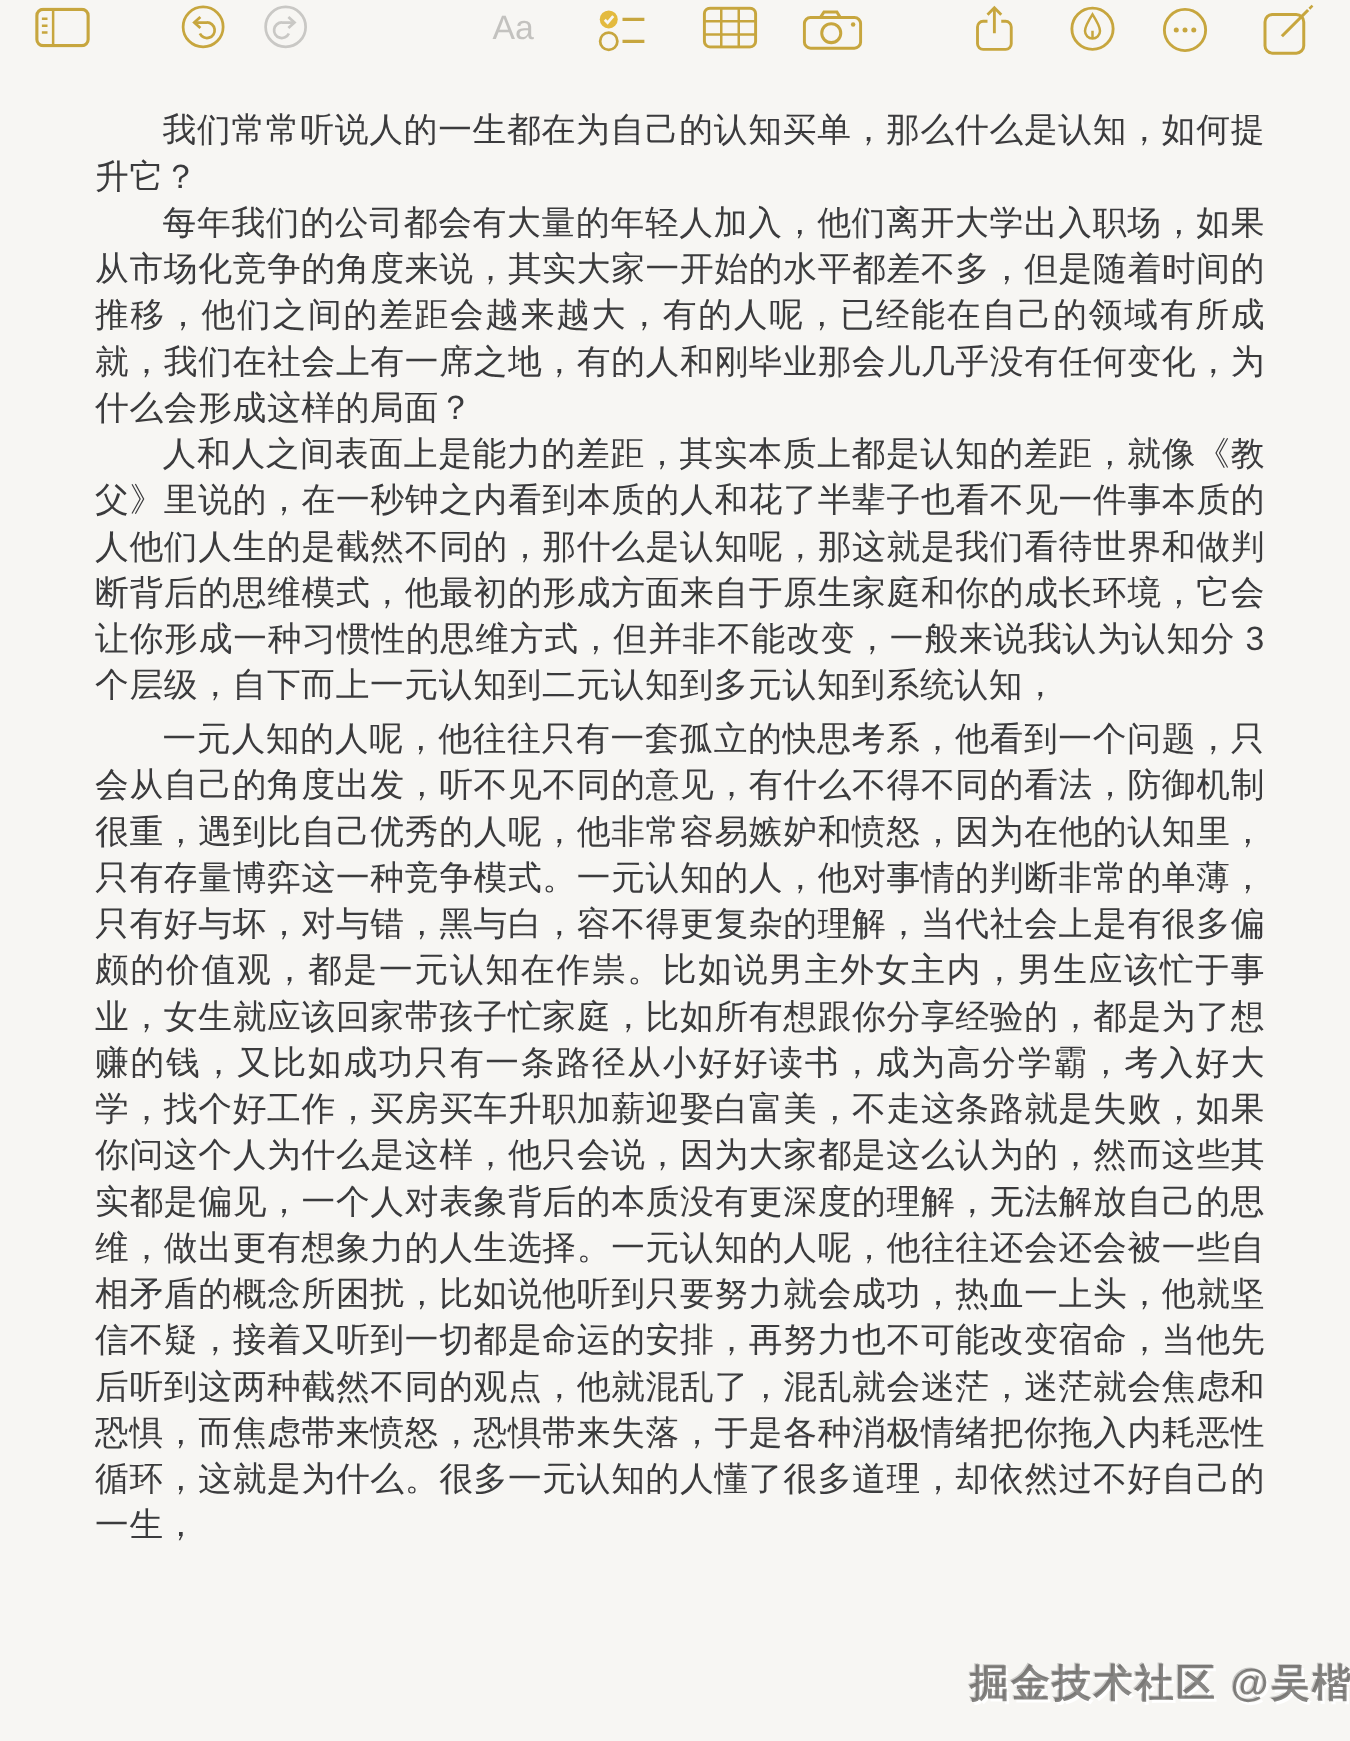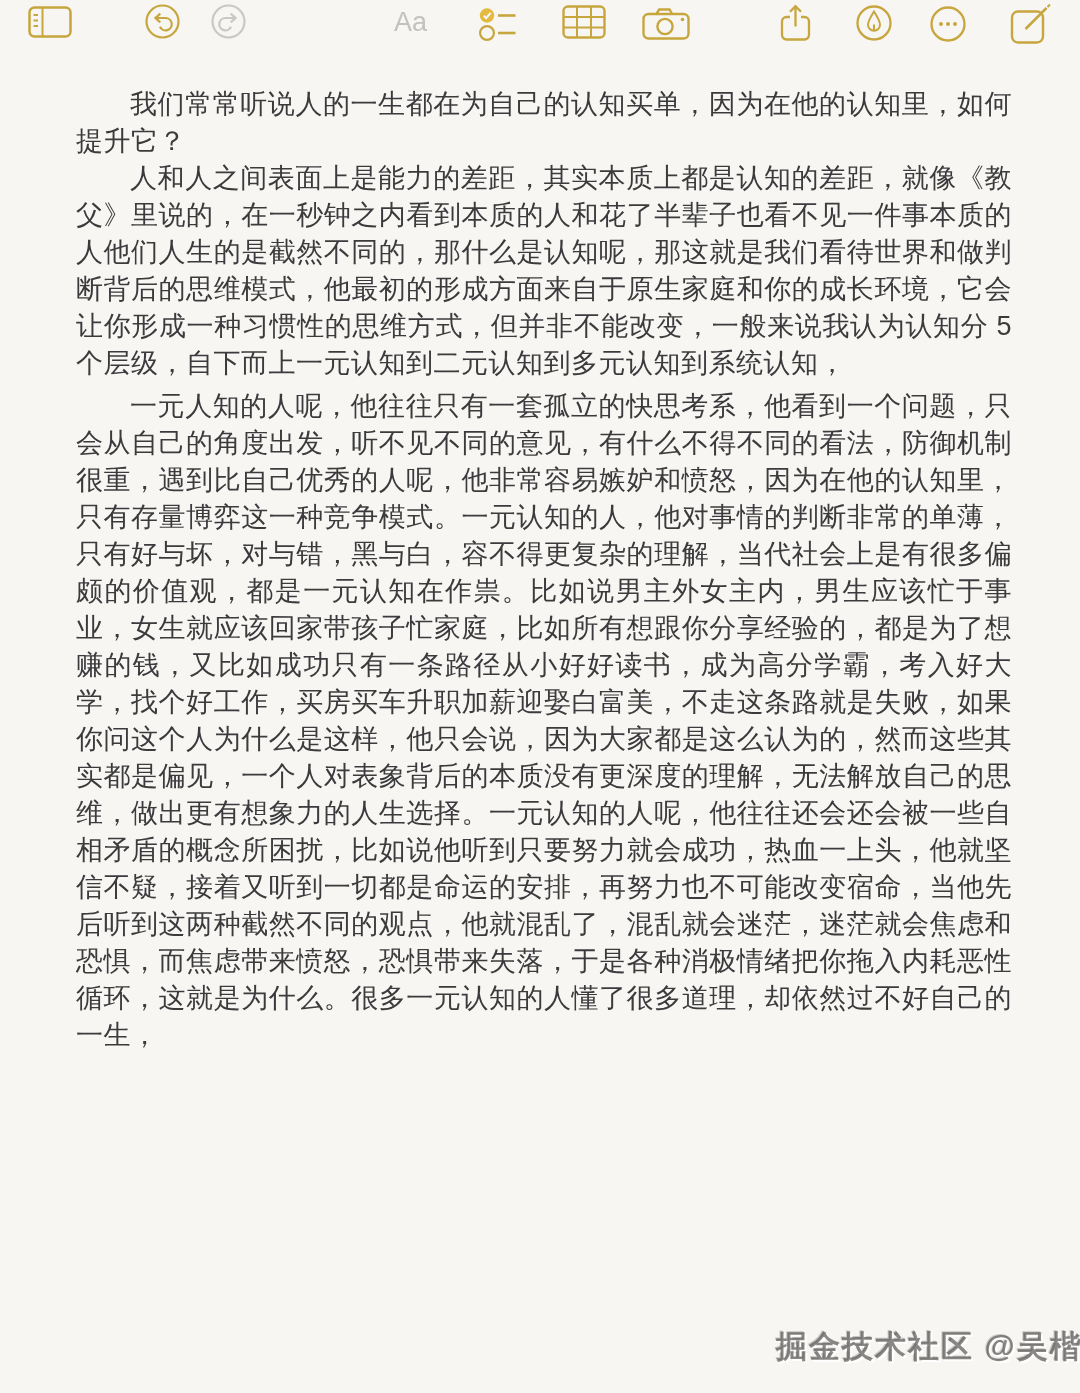--- a/index.html
+++ b/index.html
@@ -146,19 +146,20 @@
         <rect x="2" y="8.5" width="31" height="31" rx="6" stroke-width="2.4"></rect>
         <line x1="15.5" y1="26" x2="36.5" y2="5" stroke-width="2.5"></line>
         <line x1="37.5" y1="4" x2="40" y2="1.5" stroke-width="2"></line>
       </svg>
     </span>
   </button>
 
 </div>
 
 <div class="note-content">
-  <p>我们常常听说人的一生都在为自己的认知买单，因为在他的认知里，如何提升它？</p>
-  <p>人和人之间表面上是能力的差距，其实本质上都是认知的差距，就像《教父》里说的，在一秒钟之内看到本质的人和花了半辈子也看不见一件事本质的人他们人生的是截然不同的，那什么是认知呢，那这就是我们看待世界和做判断背后的思维模式，他最初的形成方面来自于原生家庭和你的成长环境，它会让你形成一种习惯性的思维方式，但并非不能改变，一般来说我认为认知分 5 个层级，自下而上一元认知到二元认知到多元认知到系统认知，</p>
+  <p>我们常常听说人的一生都在为自己的认知买单，那么什么是认知，如何提升它？</p>
+  <p>每年我们的公司都会有大量的年轻人加入，他们离开大学出入职场，如果从市场化竞争的角度来说，其实大家一开始的水平都差不多，但是随着时间的推移，他们之间的差距会越来越大，有的人呢，已经能在自己的领域有所成就，我们在社会上有一席之地，有的人和刚毕业那会儿几乎没有任何变化，为什么会形成这样的局面？</p>
+  <p>人和人之间表面上是能力的差距，其实本质上都是认知的差距，就像《教父》里说的，在一秒钟之内看到本质的人和花了半辈子也看不见一件事本质的人他们人生的是截然不同的，那什么是认知呢，那这就是我们看待世界和做判断背后的思维模式，他最初的形成方面来自于原生家庭和你的成长环境，它会让你形成一种习惯性的思维方式，但并非不能改变，一般来说我认为认知分 3 个层级，自下而上一元认知到二元认知到多元认知到系统认知，</p>
   <p class="gap">一元人知的人呢，他往往只有一套孤立的快思考系，他看到一个问题，只会从自己的角度出发，听不见不同的意见，有什么不得不同的看法，防御机制很重，遇到比自己优秀的人呢，他非常容易嫉妒和愤怒，因为在他的认知里，只有存量博弈这一种竞争模式。一元认知的人，他对事情的判断非常的单薄，只有好与坏，对与错，黑与白，容不得更复杂的理解，当代社会上是有很多偏颇的价值观，都是一元认知在作祟。比如说男主外女主内，男生应该忙于事业，女生就应该回家带孩子忙家庭，比如所有想跟你分享经验的，都是为了想赚的钱，又比如成功只有一条路径从小好好读书，成为高分学霸，考入好大学，找个好工作，买房买车升职加薪迎娶白富美，不走这条路就是失败，如果你问这个人为什么是这样，他只会说，因为大家都是这么认为的，然而这些其实都是偏见，一个人对表象背后的本质没有更深度的理解，无法解放自己的思维，做出更有想象力的人生选择。一元认知的人呢，他往往还会还会被一些自相矛盾的概念所困扰，比如说他听到只要努力就会成功，热血一上头，他就坚信不疑，接着又听到一切都是命运的安排，再努力也不可能改变宿命，当他先后听到这两种截然不同的观点，他就混乱了，混乱就会迷茫，迷茫就会焦虑和恐惧，而焦虑带来愤怒，恐惧带来失落，于是各种消极情绪把你拖入内耗恶性循环，这就是为什么。很多一元认知的人懂了很多道理，却依然过不好自己的一生，</p>
 
 </div>
 
 <div class="watermark">掘金技术社区 @吴楷鹏</div>
 
 </body></html>

